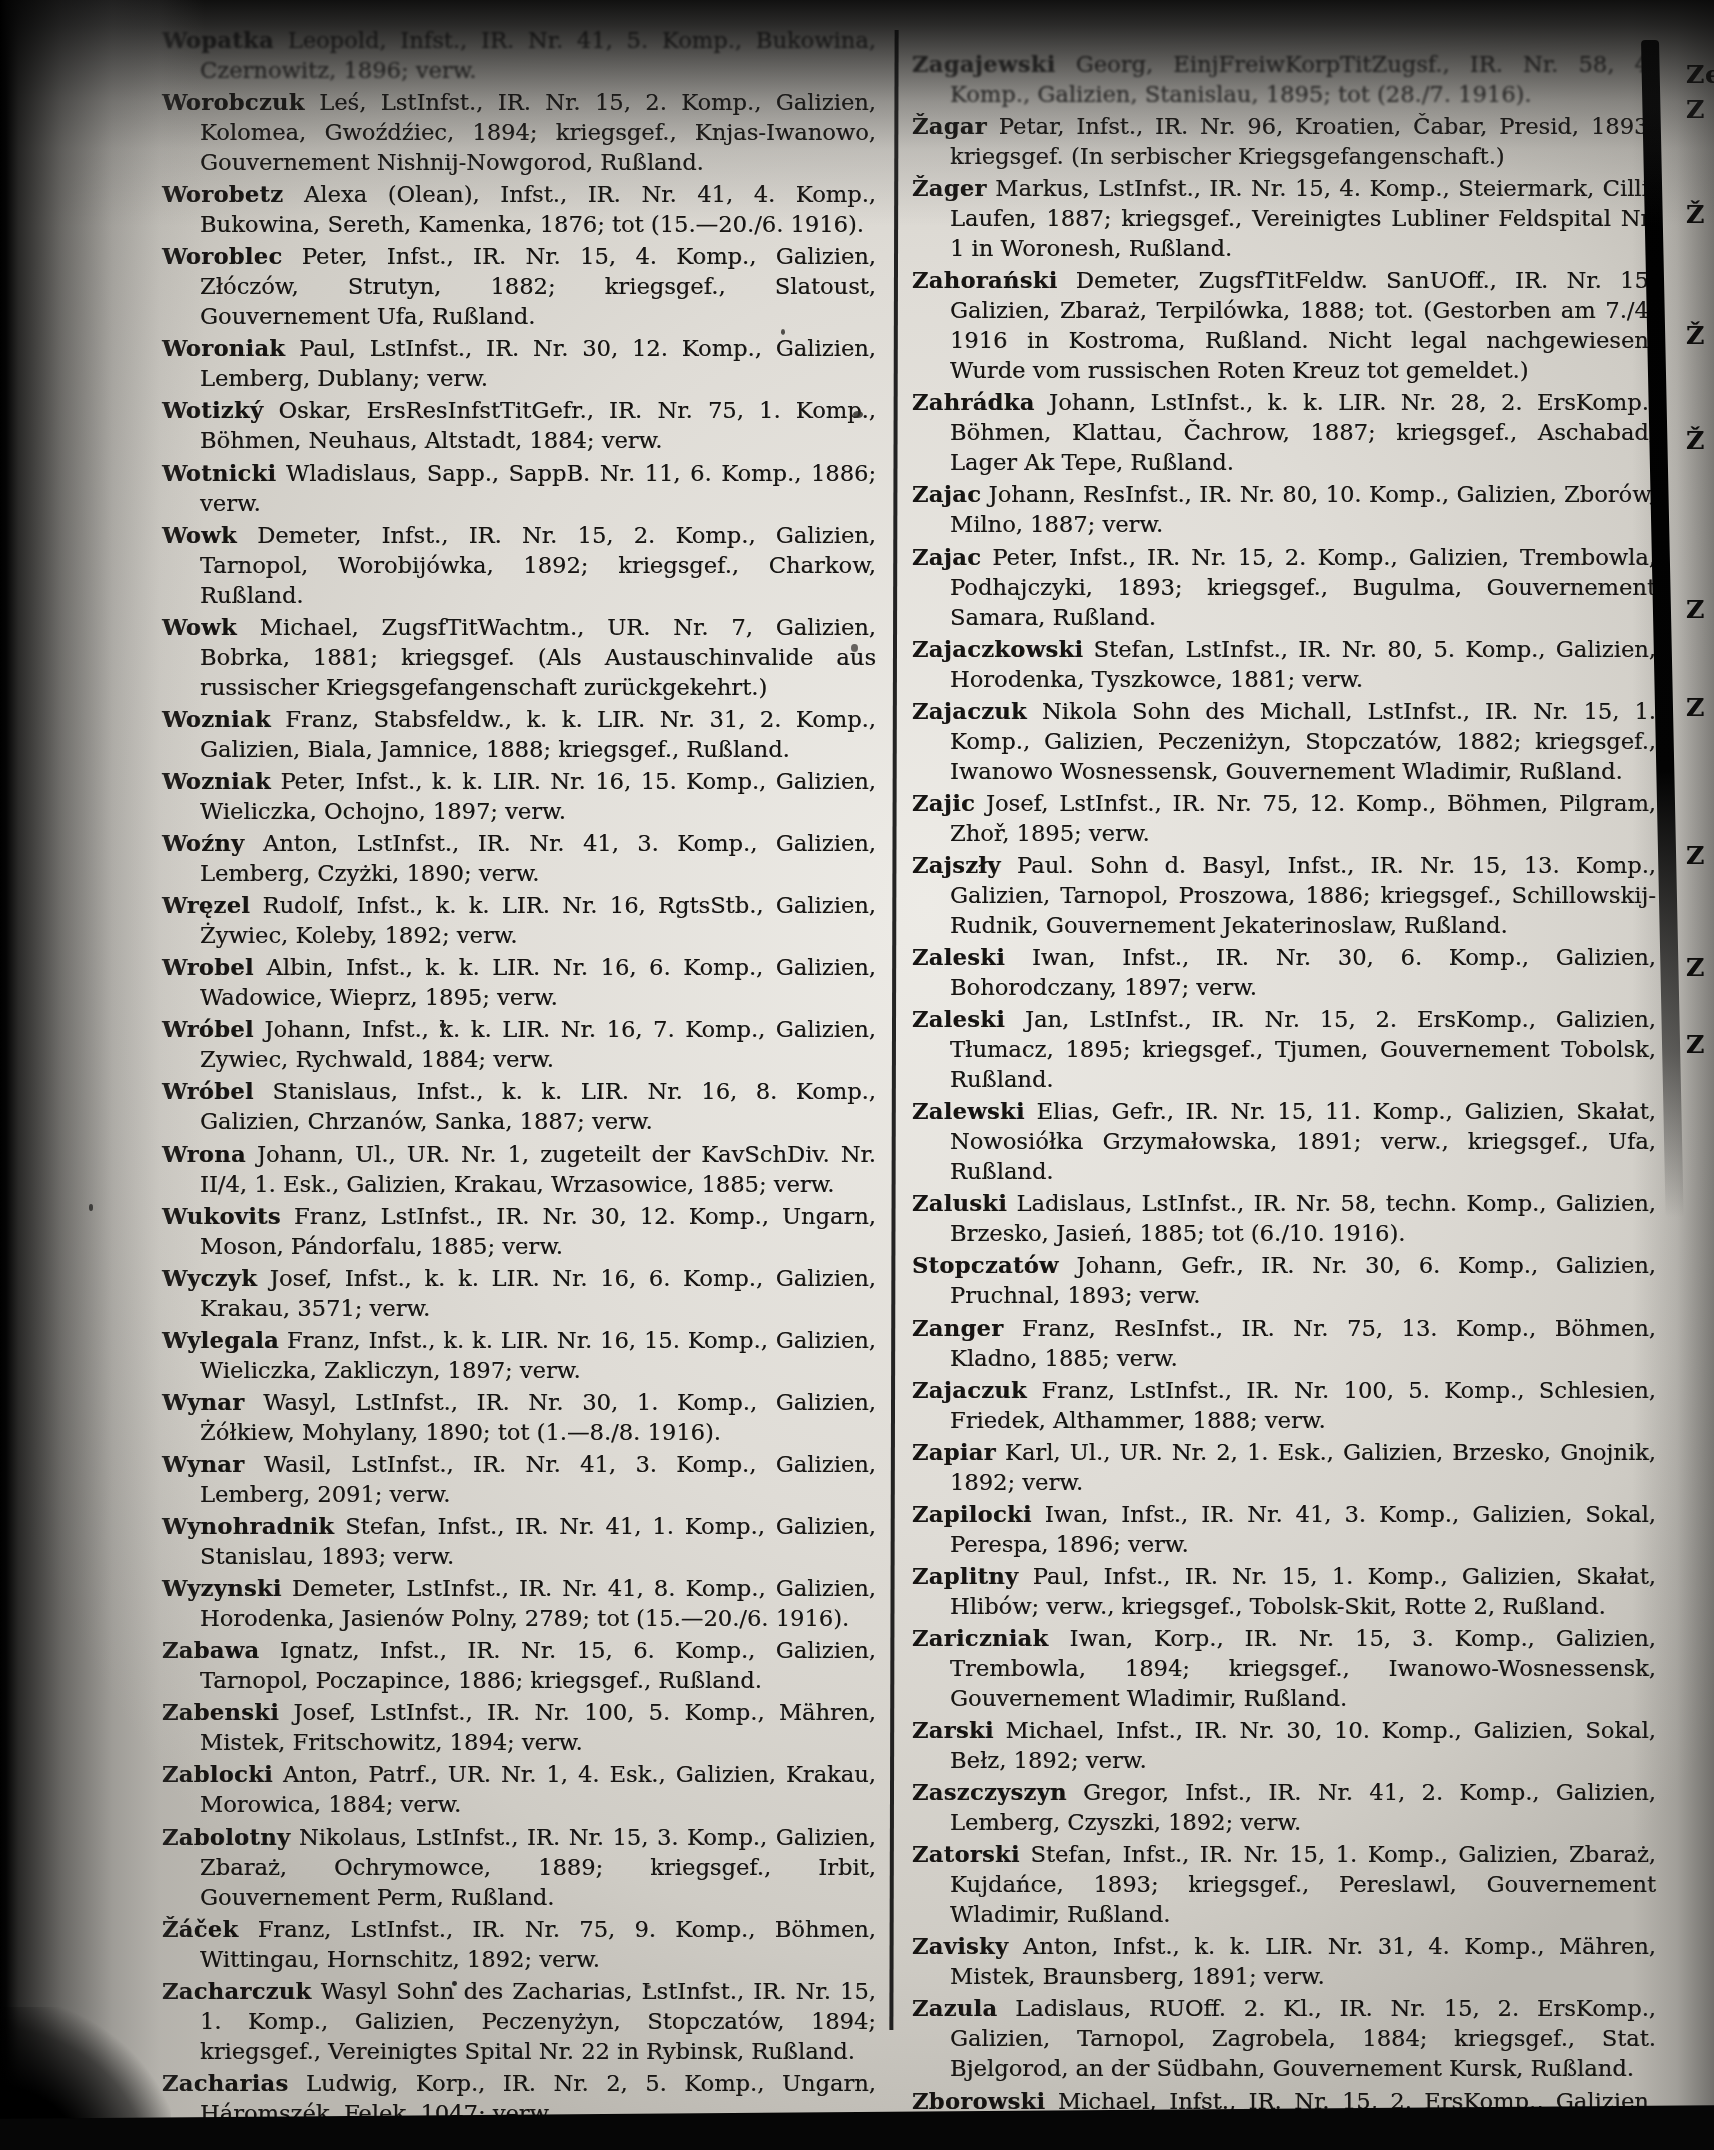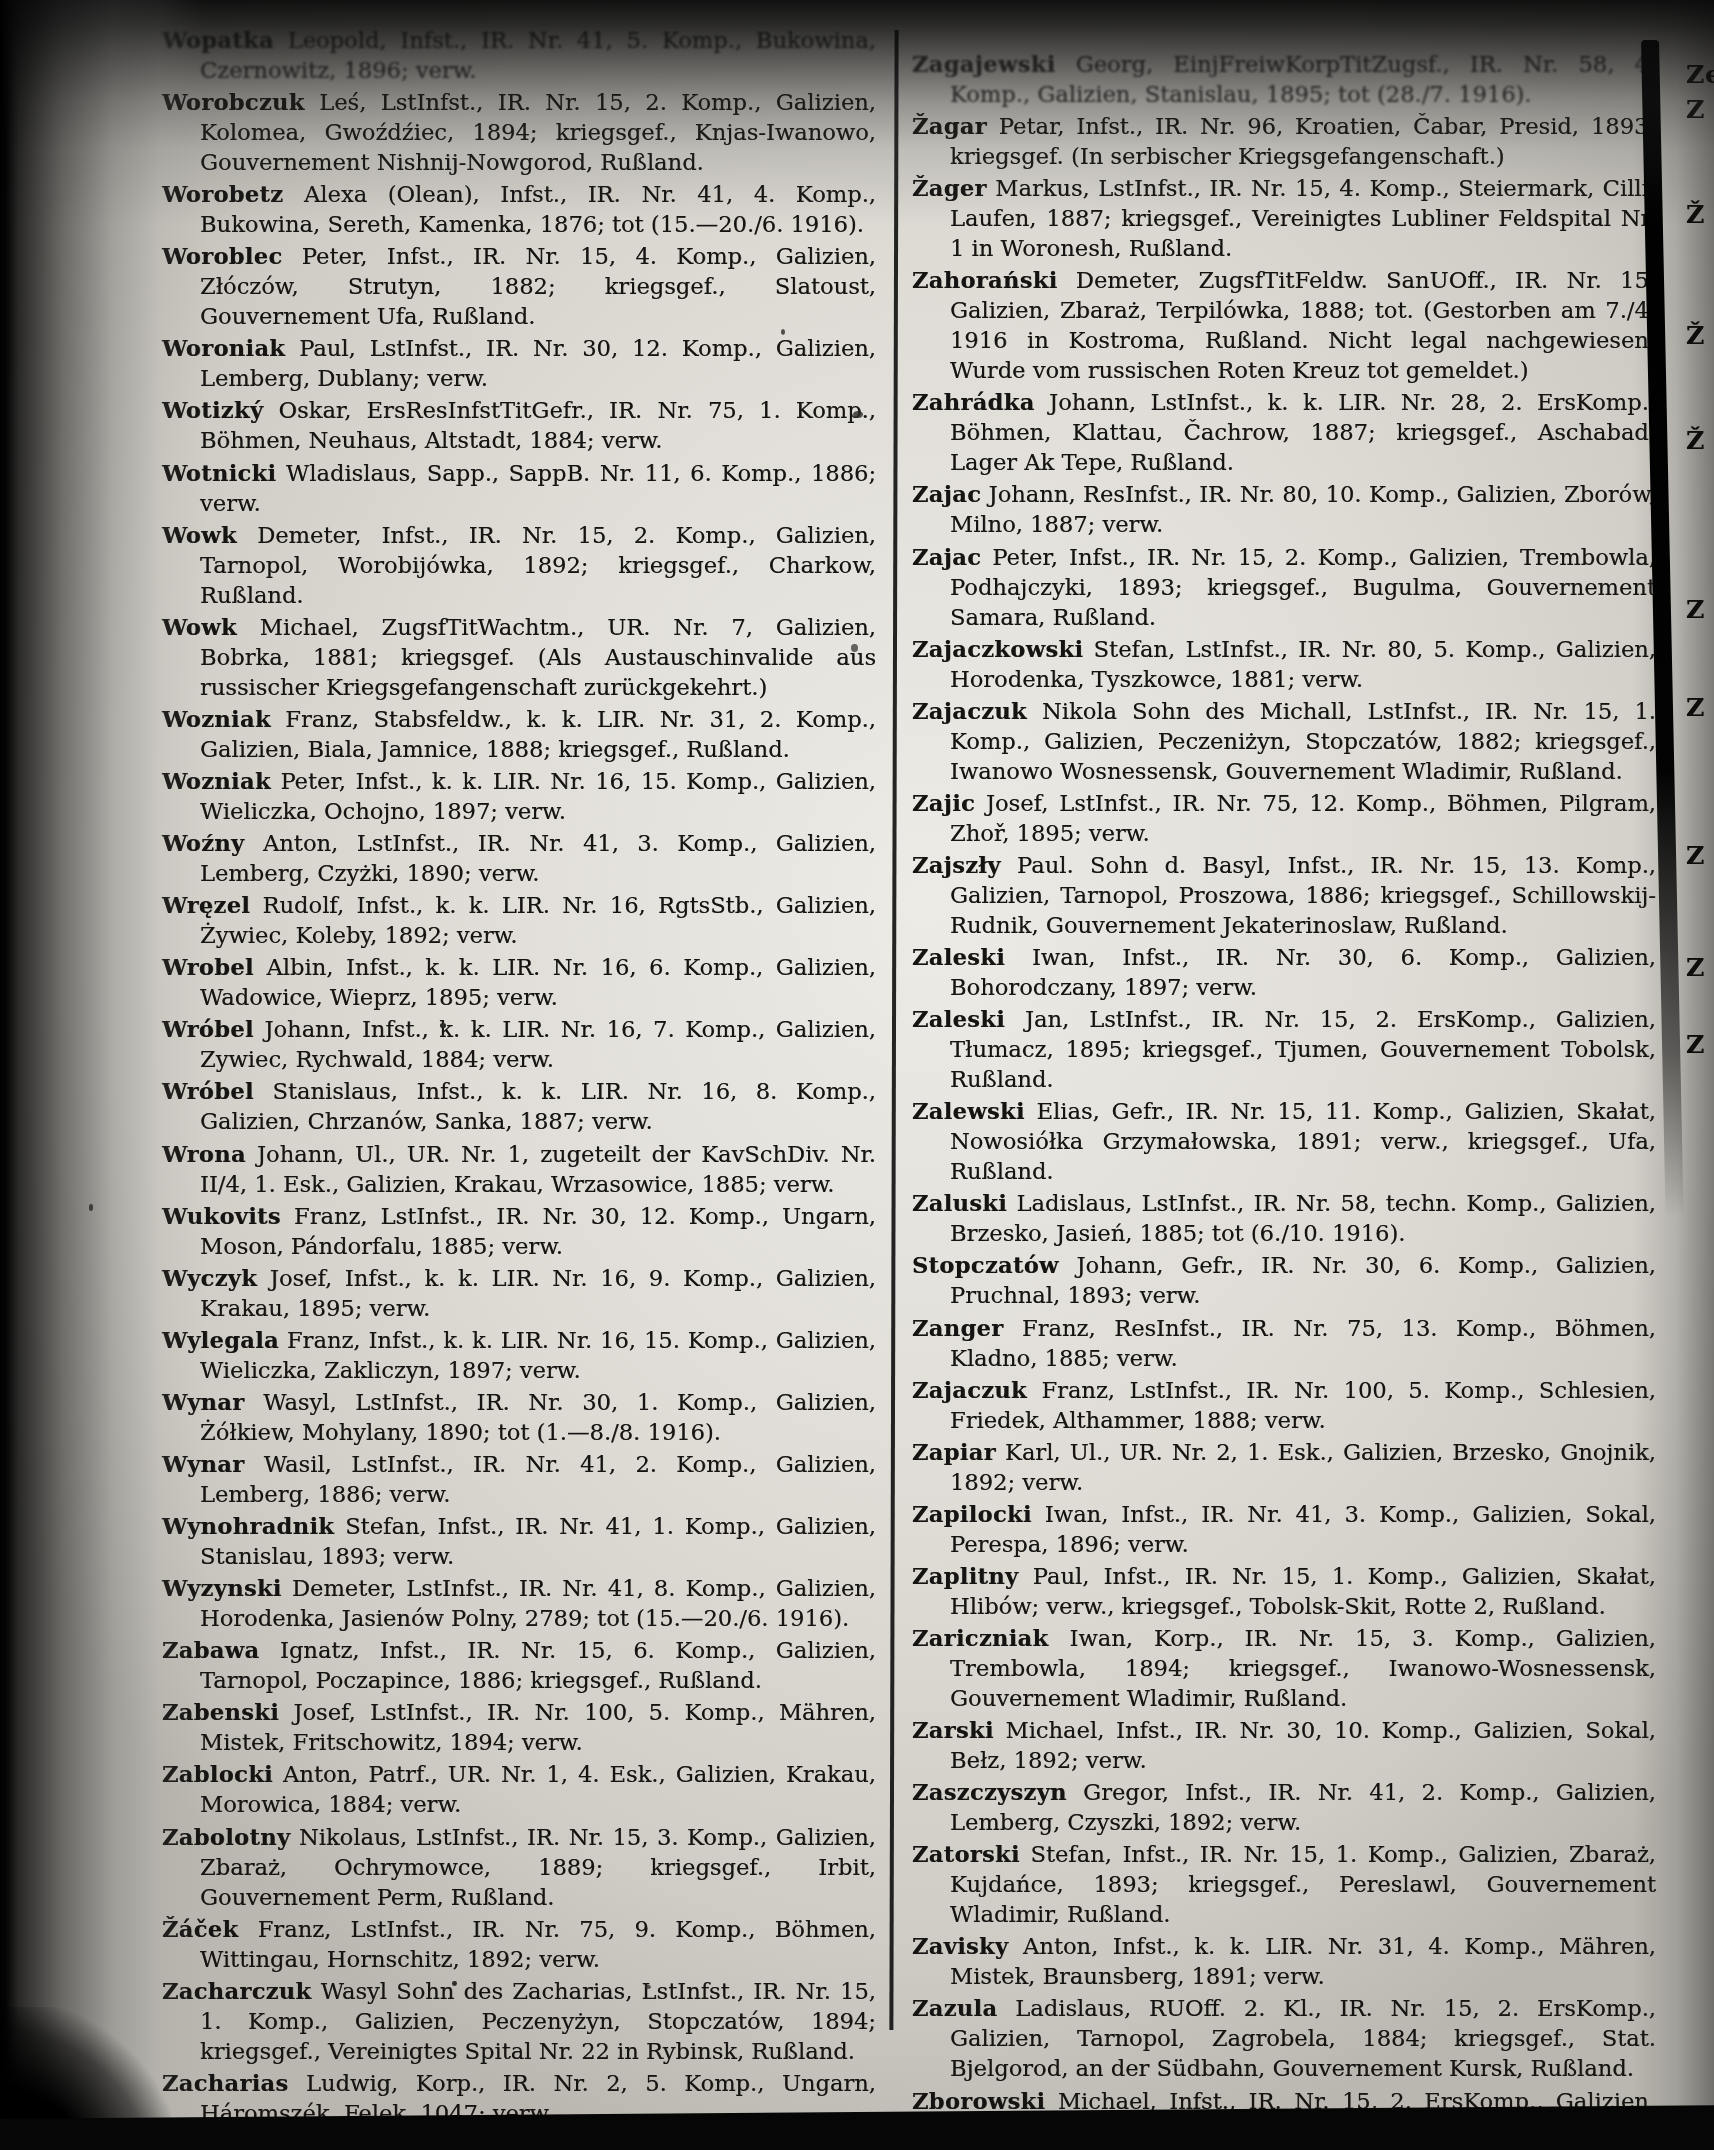--- a/index.html
+++ b/index.html
@@ -102,27 +102,27 @@
   <p class="entry"><b class="surname">Wrobel</b><span class="etext"> Albin, Infst., k. k. LIR. Nr. 16, 6. Komp., Galizien, Wadowice, Wieprz, 1895; verw.</span></p>
 
   <p class="entry"><b class="surname">Wróbel</b><span class="etext"> Johann, Infst., k. k. LIR. Nr. 16, 7. Komp., Galizien, Zywiec, Rychwald, 1884; verw.</span></p>
 
   <p class="entry"><b class="surname">Wróbel</b><span class="etext"> Stanislaus, Infst., k. k. LIR. Nr. 16, 8. Komp., Galizien, Chrzanów, Sanka, 1887; verw.</span></p>
 
   <p class="entry"><b class="surname">Wrona</b><span class="etext"> Johann, Ul., UR. Nr. 1, zugeteilt der KavSchDiv. Nr. II/4, 1. Esk., Galizien, Krakau, Wrzasowice, 1885; verw.</span></p>
 
   <p class="entry"><b class="surname">Wukovits</b><span class="etext"> Franz, LstInfst., IR. Nr. 30, 12. Komp., Ungarn, Moson, Pándorfalu, 1885; verw.</span></p>
 
-  <p class="entry"><b class="surname">Wyczyk</b><span class="etext"> Josef, Infst., k. k. LIR. Nr. 16, 9. Komp., Galizien, Krakau, 1895; verw.</span></p>
+  <p class="entry"><b class="surname">Wyczyk</b><span class="etext"> Josef, Infst., k. k. LIR. Nr. 16, 6. Komp., Galizien, Krakau, 3571; verw.</span></p>
 
   <p class="entry"><b class="surname">Wylegala</b><span class="etext"> Franz, Infst., k. k. LIR. Nr. 16, 15. Komp., Galizien, Wieliczka, Zakliczyn, 1897; verw.</span></p>
 
   <p class="entry"><b class="surname">Wynar</b><span class="etext"> Wasyl, LstInfst., IR. Nr. 30, 1. Komp., Galizien, Żółkiew, Mohylany, 1890; tot (1.—8./8. 1916).</span></p>
 
-  <p class="entry"><b class="surname">Wynar</b><span class="etext"> Wasil, LstInfst., IR. Nr. 41, 2. Komp., Galizien, Lemberg, 1886; verw.</span></p>
+  <p class="entry"><b class="surname">Wynar</b><span class="etext"> Wasil, LstInfst., IR. Nr. 41, 3. Komp., Galizien, Lemberg, 2091; verw.</span></p>
 
   <p class="entry"><b class="surname">Wynohradnik</b><span class="etext"> Stefan, Infst., IR. Nr. 41, 1. Komp., Galizien, Stanislau, 1893; verw.</span></p>
 
   <p class="entry"><b class="surname">Wyzynski</b><span class="etext"> Demeter, LstInfst., IR. Nr. 41, 8. Komp., Galizien, Horodenka, Jasienów Polny, 2789; tot (15.—20./6. 1916).</span></p>
 
   <p class="entry"><b class="surname">Zabawa</b><span class="etext"> Ignatz, Infst., IR. Nr. 15, 6. Komp., Galizien, Tarnopol, Poczapince, 1886; kriegsgef., Rußland.</span></p>
 
   <p class="entry"><b class="surname">Zabenski</b><span class="etext"> Josef, LstInfst., IR. Nr. 100, 5. Komp., Mähren, Mistek, Fritschowitz, 1894; verw.</span></p>
 
   <p class="entry"><b class="surname">Zablocki</b><span class="etext"> Anton, Patrf., UR. Nr. 1, 4. Esk., Galizien, Krakau, Morowica, 1884; verw.</span></p>

